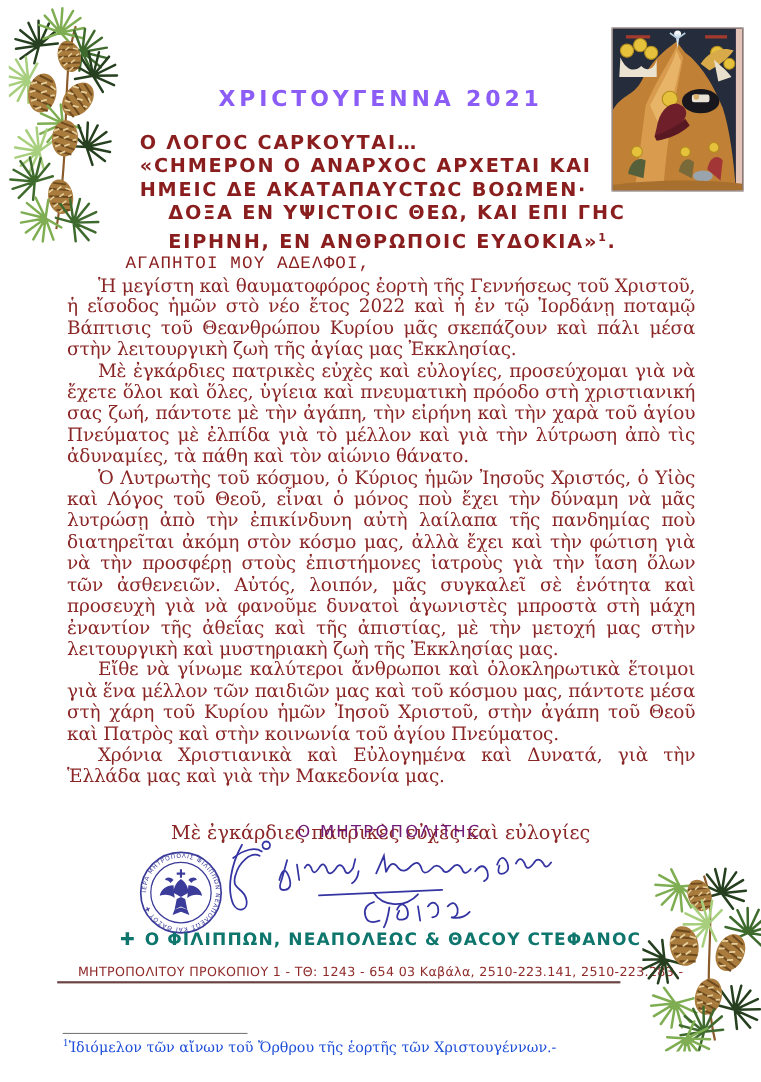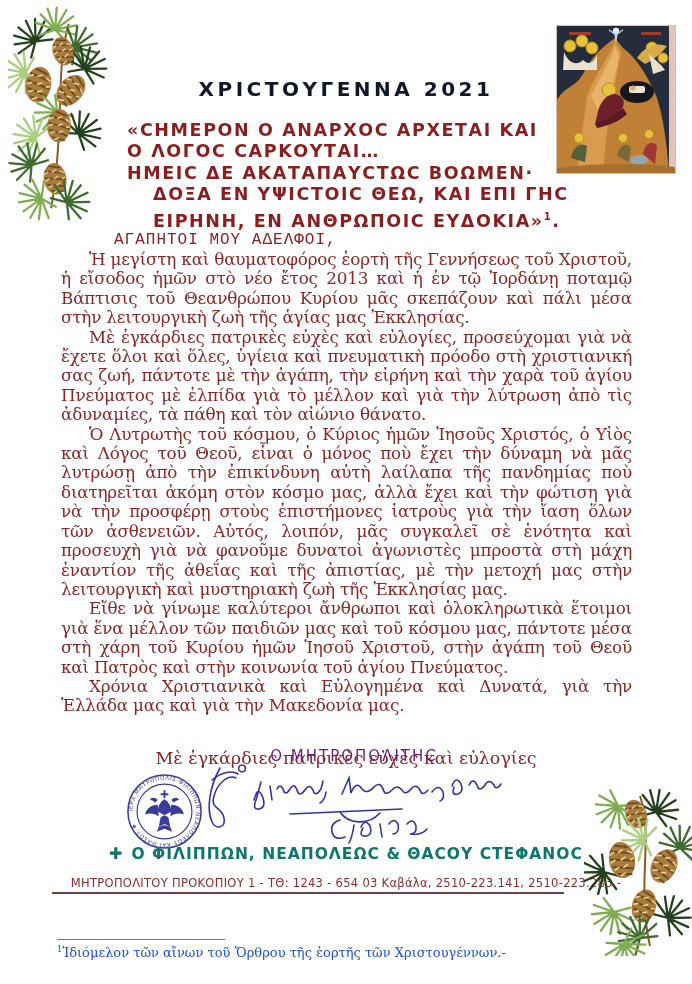--- a/index.html
+++ b/index.html
@@ -10,21 +10,21 @@
   }
   
   .garland-tl{position:absolute;left:8px;top:6px;width:108px;height:218px;}
   .garland-br{position:absolute;right:-2px;top:786px;width:110px;height:170px;}
   .nativity{position:absolute;left:556px;top:25px;width:120px;height:149px;
     border:1px solid #d9bfb2;box-sizing:border-box;background:#252c3b;}
   
   .title{
     position:absolute;left:30px;top:77px;width:632px;text-align:center;
     font-family:"DejaVu Sans",sans-serif;font-weight:bold;font-size:20px;
-    letter-spacing:3.5px;color:#0f172a;
+    letter-spacing:3.5px;color:#8b5cf6;
   }
   .hymn{
     position:absolute;left:127px;top:120px;width:470px;
     font-family:"DejaVu Sans",sans-serif;font-weight:bold;font-size:17.5px;
     letter-spacing:1.6px;line-height:21.4px;color:#8a1d1d;
   }
   .hymn .indent{padding-left:26px;}
   .hymn sup{font-size:10px;}
   
   .salutation{
@@ -140,31 +140,31 @@
     <path d="M60,130 C62,118 70,116 74,122 L72,136 Z" fill="#7a6a3a"></path>
     <circle cx="92" cy="108" r="4.5" fill="#e6c23c" stroke="#b28c1e"></circle>
     <path d="M86,128 C88,116 96,114 100,120 L98,138 Z" fill="#a23636"></path>
     <ellipse cx="82" cy="134" rx="9" ry="5" fill="#9aa4ad"></ellipse>
     <path d="M0,147 L118,147 L118,141 C80,136 30,138 0,142 Z" fill="#a8702e"></path>
   </svg>
 
   <div class="title">ΧΡΙCΤΟΥΓΕΝΝΑ 2021</div>
 
   <div class="hymn">
+    <div>Ο ΛΟΓΟC CΑΡΚΟΥΤΑΙ…</div>
     <div>«CΗΜΕΡΟΝ Ο ΑΝΑΡΧΟC ΑΡΧΕΤΑΙ ΚΑΙ</div>
-    <div>Ο ΛΟΓΟC CΑΡΚΟΥΤΑΙ…</div>
     <div>ΗΜΕΙC ΔΕ ΑΚΑΤΑΠΑΥCΤΩC ΒΟΩΜΕΝ·</div>
     <div class="indent">ΔΟΞΑ ΕΝ ΥΨΙCΤΟΙC ΘΕΩ, ΚΑΙ ΕΠΙ ΓΗC</div>
     <div class="indent"><span>ΕΙΡΗΝΗ, ΕΝ ΑΝΘΡΩΠΟΙC ΕΥΔΟΚΙΑ»</span><sup>1</sup><span>.</span></div>
   </div>
 
   <div class="salutation">ΑΓΑΠΗΤΟΙ ΜΟΥ ΑΔΕΛΦΟΙ,</div>
 
   <div class="body-text">
-    <p>Ἡ μεγίστη καὶ θαυματοφόρος ἑορτὴ τῆς Γεννήσεως τοῦ Χριστοῦ, ἡ εἴσοδος ἡμῶν στὸ νέο ἔτος 2013 καὶ ἡ ἐν τῷ Ἰορδάνῃ ποταμῷ Βάπτισις τοῦ Θεανθρώπου Κυρίου μᾶς σκεπάζουν καὶ πάλι μέσα στὴν λειτουργικὴ ζωὴ τῆς ἁγίας μας Ἐκκλησίας.</p>
+    <p>Ἡ μεγίστη καὶ θαυματοφόρος ἑορτὴ τῆς Γεννήσεως τοῦ Χριστοῦ, ἡ εἴσοδος ἡμῶν στὸ νέο ἔτος 2022 καὶ ἡ ἐν τῷ Ἰορδάνῃ ποταμῷ Βάπτισις τοῦ Θεανθρώπου Κυρίου μᾶς σκεπάζουν καὶ πάλι μέσα στὴν λειτουργικὴ ζωὴ τῆς ἁγίας μας Ἐκκλησίας.</p>
     <p>Μὲ ἐγκάρδιες πατρικὲς εὐχὲς καὶ εὐλογίες, προσεύχομαι γιὰ νὰ ἔχετε ὅλοι καὶ ὅλες, ὑγίεια καὶ πνευματικὴ πρόοδο στὴ χριστιανική σας ζωή, πάντοτε μὲ τὴν ἀγάπη, τὴν εἰρήνη καὶ τὴν χαρὰ τοῦ ἁγίου Πνεύματος μὲ ἐλπίδα γιὰ τὸ μέλλον καὶ γιὰ τὴν λύτρωση ἀπὸ τὶς ἀδυναμίες, τὰ πάθη καὶ τὸν αἰώνιο θάνατο.</p>
     <p>Ὁ Λυτρωτὴς τοῦ κόσμου, ὁ Κύριος ἡμῶν Ἰησοῦς Χριστός, ὁ Υἱὸς καὶ Λόγος τοῦ Θεοῦ, εἶναι ὁ μόνος ποὺ ἔχει τὴν δύναμη νὰ μᾶς λυτρώσῃ ἀπὸ τὴν ἐπικίνδυνη αὐτὴ λαίλαπα τῆς πανδημίας ποὺ διατηρεῖται ἀκόμη στὸν κόσμο μας, ἀλλὰ ἔχει καὶ τὴν φώτιση γιὰ νὰ τὴν προσφέρῃ στοὺς ἐπιστήμονες ἰατροὺς γιὰ τὴν ἴαση ὅλων τῶν ἀσθενειῶν. Αὐτός, λοιπόν, μᾶς συγκαλεῖ σὲ ἑνότητα καὶ προσευχὴ γιὰ νὰ φανοῦμε δυνατοὶ ἀγωνιστὲς μπροστὰ στὴ μάχη ἐναντίον τῆς ἀθεΐας καὶ τῆς ἀπιστίας, μὲ τὴν μετοχή μας στὴν λειτουργικὴ καὶ μυστηριακὴ ζωὴ τῆς Ἐκκλησίας μας.</p>
     <p>Εἴθε νὰ γίνωμε καλύτεροι ἄνθρωποι καὶ ὁλοκληρωτικὰ ἕτοιμοι γιὰ ἕνα μέλλον τῶν παιδιῶν μας καὶ τοῦ κόσμου μας, πάντοτε μέσα στὴ χάρη τοῦ Κυρίου ἡμῶν Ἰησοῦ Χριστοῦ, στὴν ἀγάπη τοῦ Θεοῦ καὶ Πατρὸς καὶ στὴν κοινωνία τοῦ ἁγίου Πνεύματος.</p>
     <p>Χρόνια Χριστιανικὰ καὶ Εὐλογημένα καὶ Δυνατά, γιὰ τὴν Ἑλλάδα μας καὶ γιὰ τὴν Μακεδονία μας.</p>
   </div>
 
   <div class="closing-blessing">Μὲ ἐγκάρδιες πατρικὲς εὐχὲς καὶ εὐλογίες</div>
   <div class="closing-role">Ο ΜΗΤΡΟΠΟΛΙΤΗC</div>
 
   <svg class="seal" viewBox="0 0 80 80">

